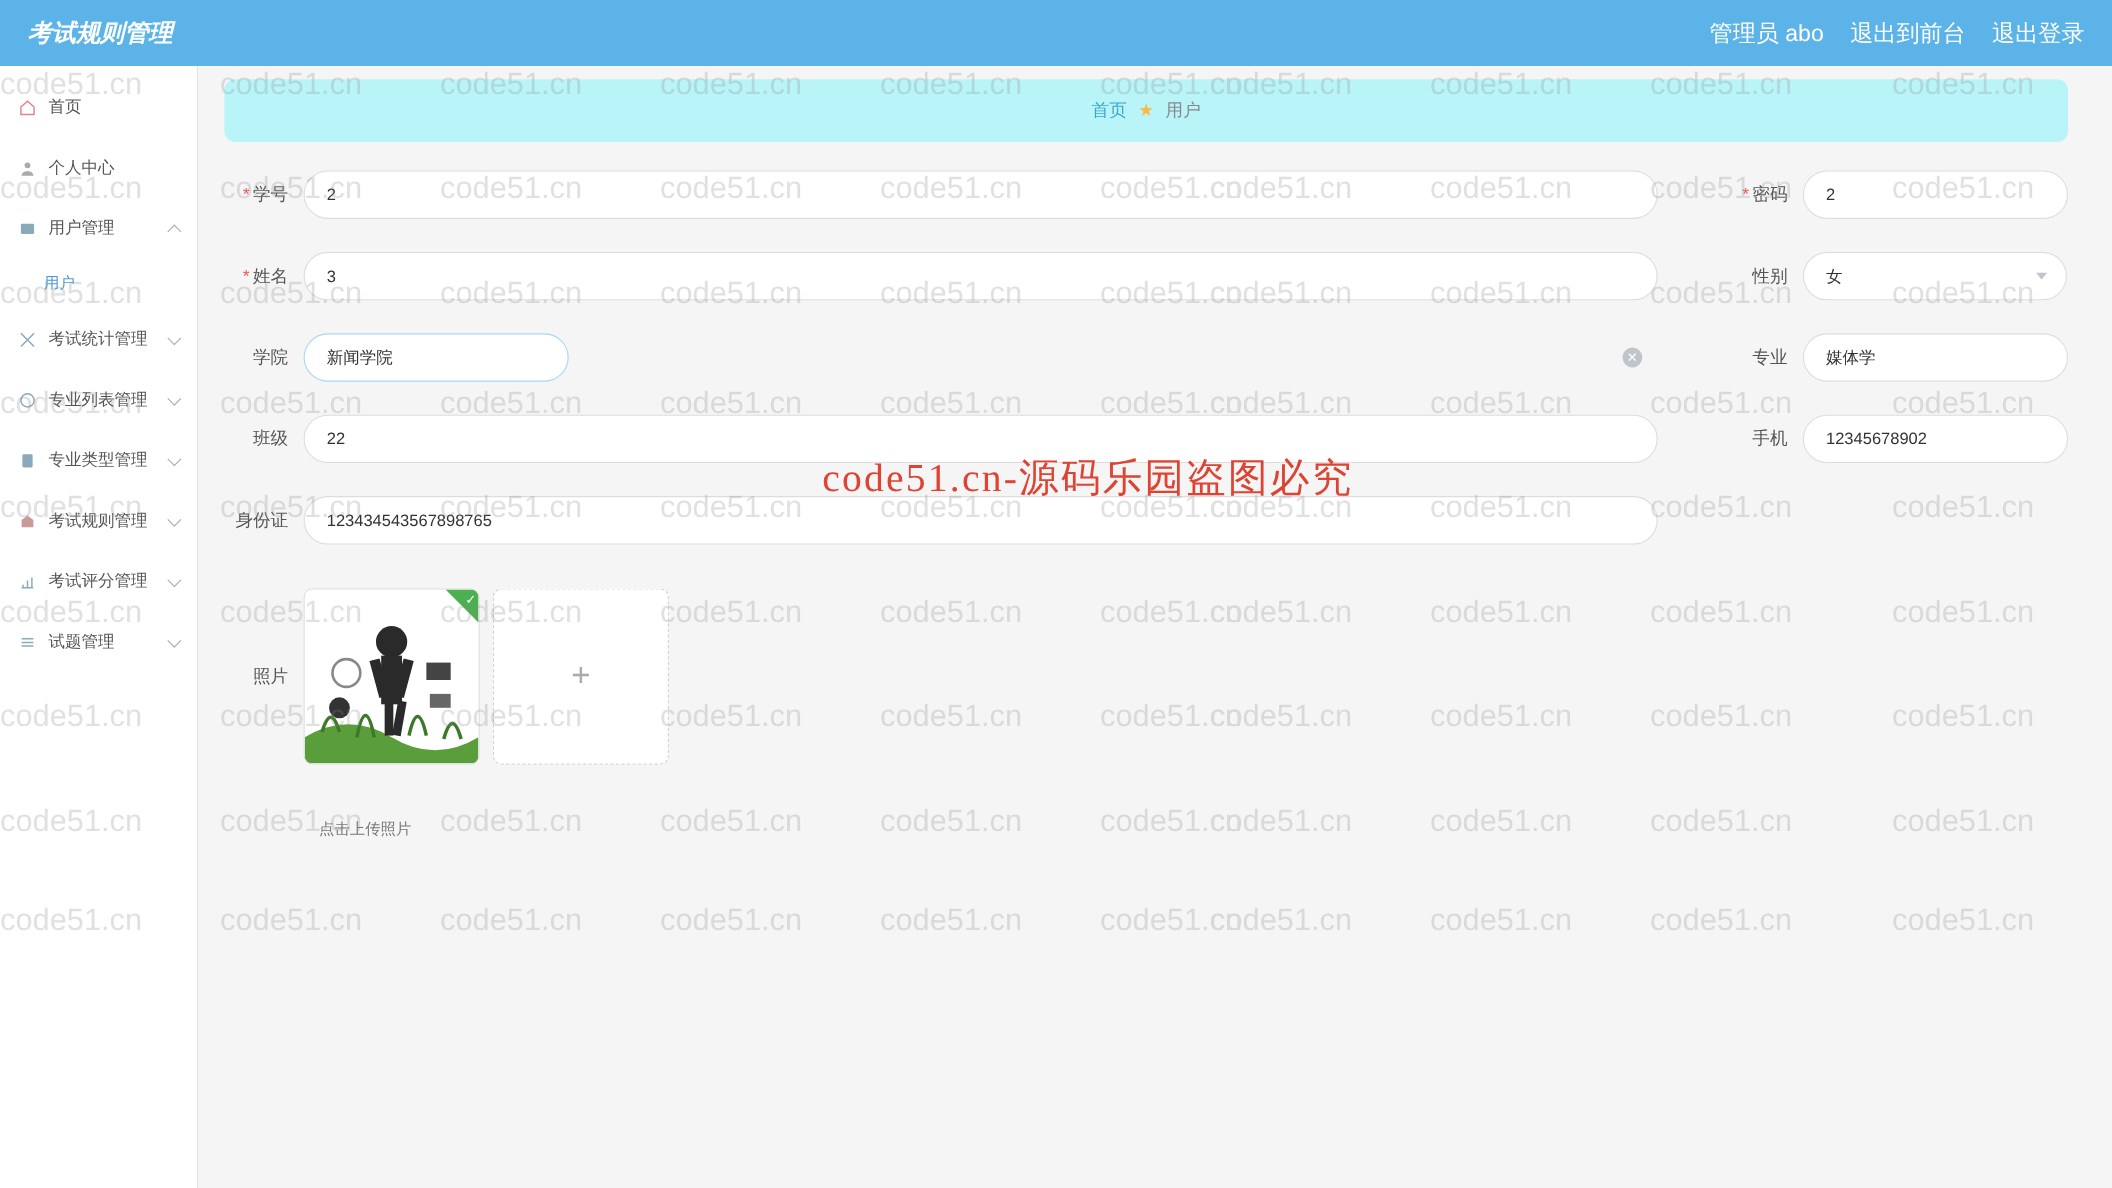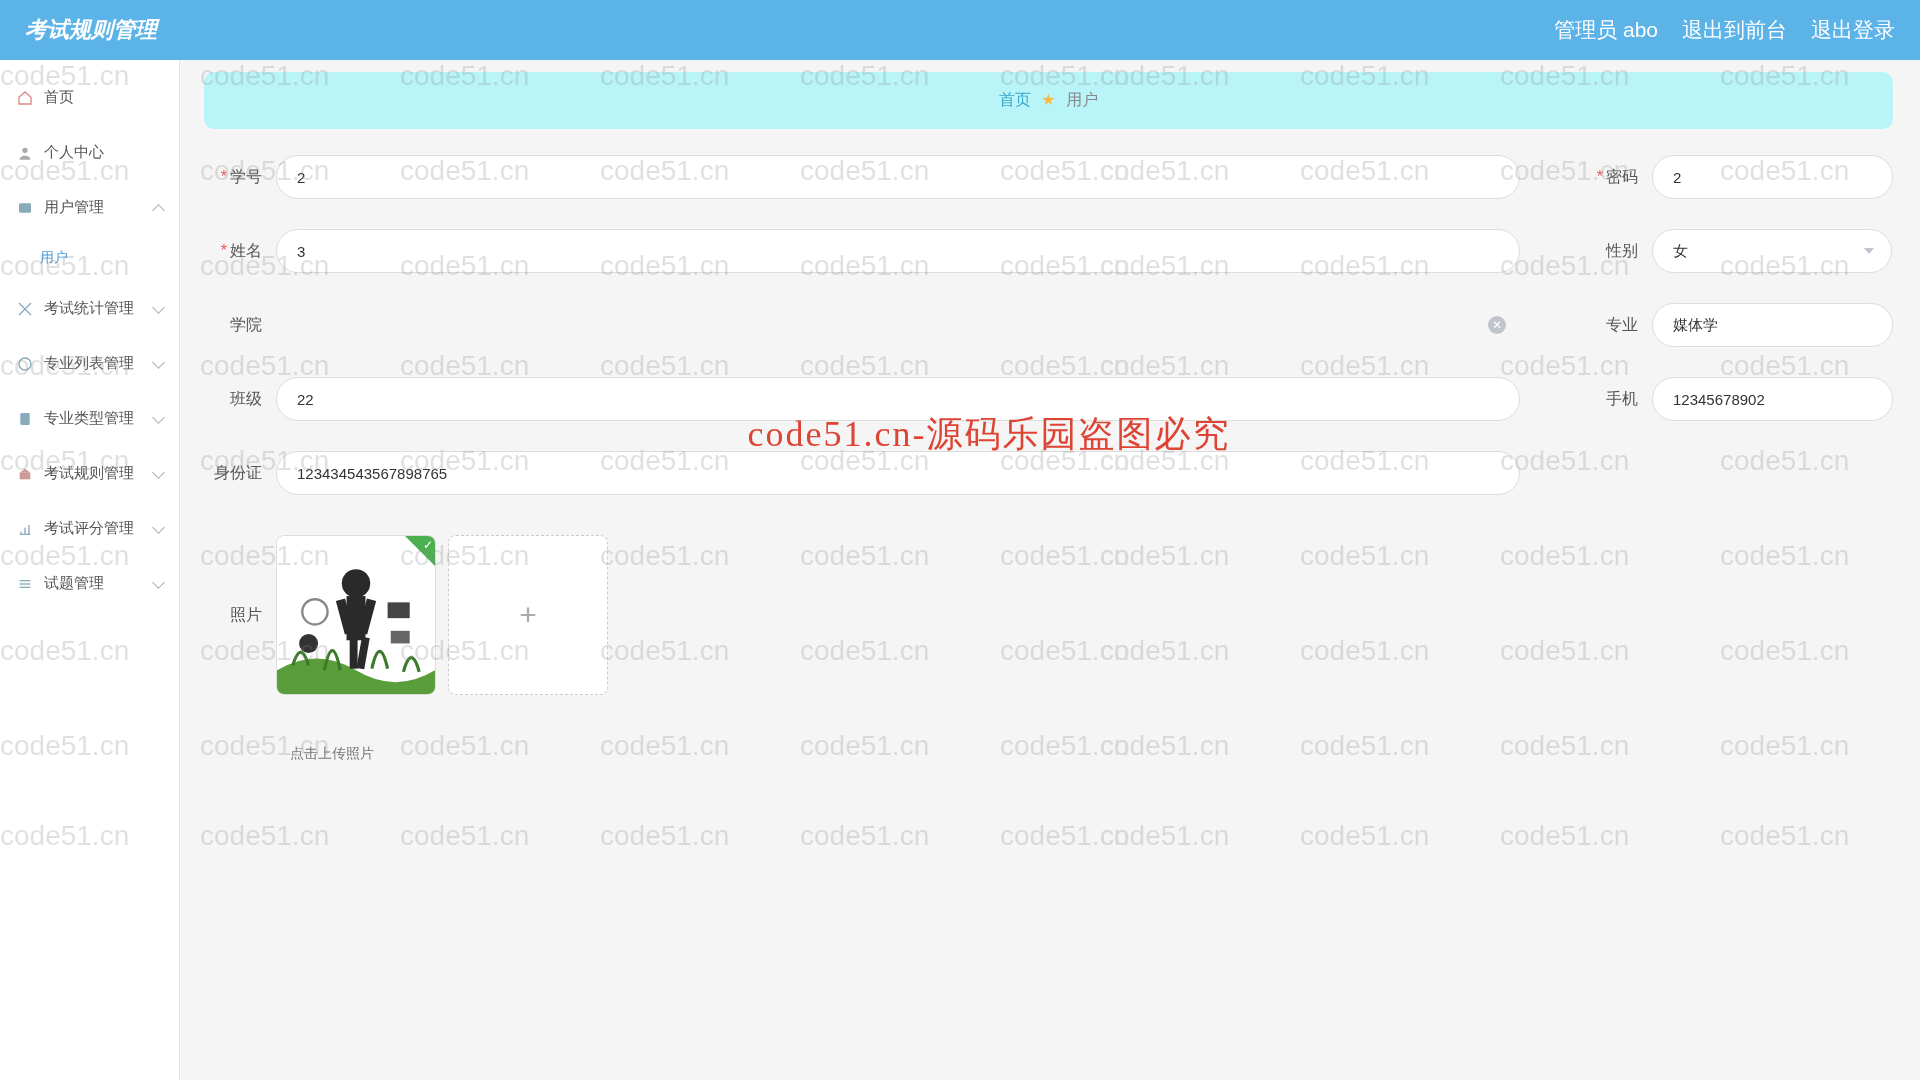--- a/index.html
+++ b/index.html
@@ -19,21 +19,21 @@
 
 .layout { display: flex; height: calc(100% - 60px); }
 .sidebar { width: 180px; background: #fff; border-right: 1px solid #e4e4e4; padding-top: 10px; }
 .nav-item { display: flex; align-items: center; padding: 18px 16px; font-size: 15px; color: #555; cursor: pointer; position: relative; }
 .nav-item .icon { width: 18px; height: 18px; margin-right: 10px; display: inline-flex; align-items: center; justify-content: center; color: #888; }
 .nav-item.expandable::after { content: ""; position: absolute; right: 16px; width: 8px; height: 8px; border-right: 1.5px solid #aaa; border-bottom: 1.5px solid #aaa; transform: rotate(45deg); top: 22px; }
 .nav-item.expanded::after { transform: rotate(-135deg); top: 26px; }
 .nav-sub { padding: 14px 16px 14px 40px; font-size: 14px; color: #4a9cd8; cursor: pointer; }
 
 
-.main { flex: 1; overflow: auto; padding: 12px 27px 24px 24px; }
+.main { flex: 1; overflow: auto; padding: 12px 40px 24px 24px; }
 .breadcrumb { background: #b9f5f8; border-radius: 10px; padding: 18px; text-align: center; font-size: 16px; margin-bottom: 26px; }
 .breadcrumb .bc-home { color: #39a6c9; cursor: pointer; }
 .breadcrumb .star { color: #f9b93e; margin: 0 6px; }
 .breadcrumb .bc-current { color: #888; }
 
 .form-grid { display: grid; grid-template-columns: 1fr; column-gap: 60px; row-gap: 30px; }
 .form-row { display: flex; align-items: center; }
 .form-label { width: 72px; text-align: right; padding-right: 14px; font-size: 16px; color: #555; flex-shrink: 0; }
 .form-label .req { color: #e55; margin-right: 3px; }
 .form-input { flex: 1; height: 44px; border: 1px solid #ddd; border-radius: 22px; padding: 0 20px; font-size: 15px; color: #333; outline: none; background: #fff; }
@@ -185,20 +185,21 @@
         <div class="form-label"><span>性别</span></div>
         <div class="input-wrap">
           <input class="form-input" style="width: 240px; flex: 0 0 auto;" readonly="" value="女">
           <span class="select-arrow" style="right:auto;left:212px"></span>
         </div>
       </div>
 
       <div class="form-row">
         <div class="form-label"><span>学院</span></div>
         <div class="input-wrap">
+          <input class="form-input focused" value="新闻学院" style="">
           <span class="input-clear">✕</span>
         </div>
       </div>
       <div class="form-row">
         <div class="form-label"><span>专业</span></div>
         <input class="form-input" value="媒体学" style="">
       </div>
 
       <div class="form-row">
         <div class="form-label"><span>班级</span></div>

